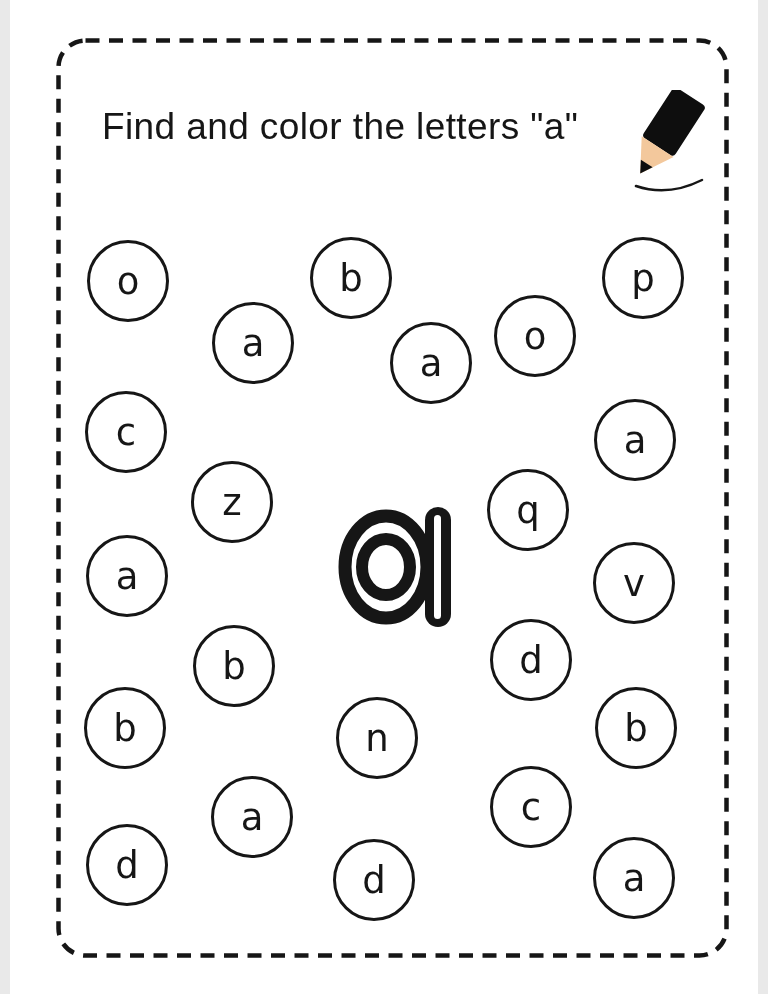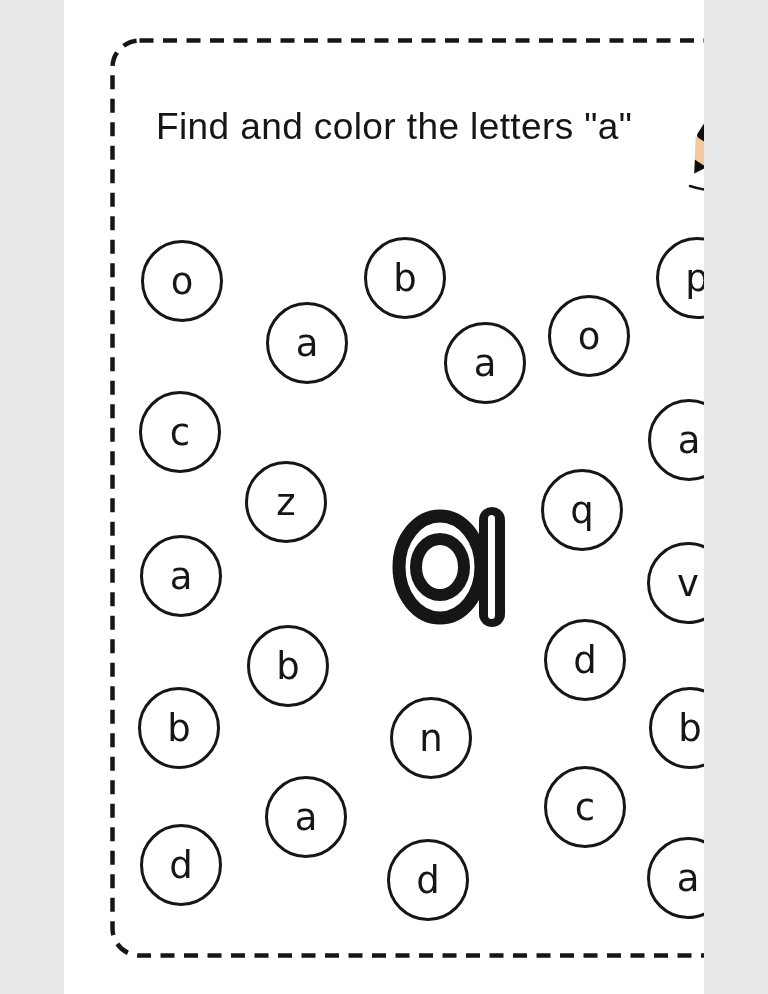--- a/index.html
+++ b/index.html
@@ -1,19 +1,19 @@
 <!DOCTYPE html>
 <html style="--ink: #161616; --paper: #ffffff; --pencil-body: #0e0e0e; --pencil-wood: #f3c89c;"><head>
 <meta charset="utf-8">
 <style>
   * { margin: 0; padding: 0; box-sizing: border-box; }
   html, body { background: #e9e9e9; }
   .page {
     position: relative;
-    width: 640px;
+    width: 748px;
     height: 994px;
     margin: 0 auto;
     background: var(--paper, #fff);
     overflow: hidden;
     font-family: "Liberation Sans", "DejaVu Sans", sans-serif;
   }
   .border-svg {
     position: absolute;
     left: 0; top: 0;
     width: 768px; height: 994px;

